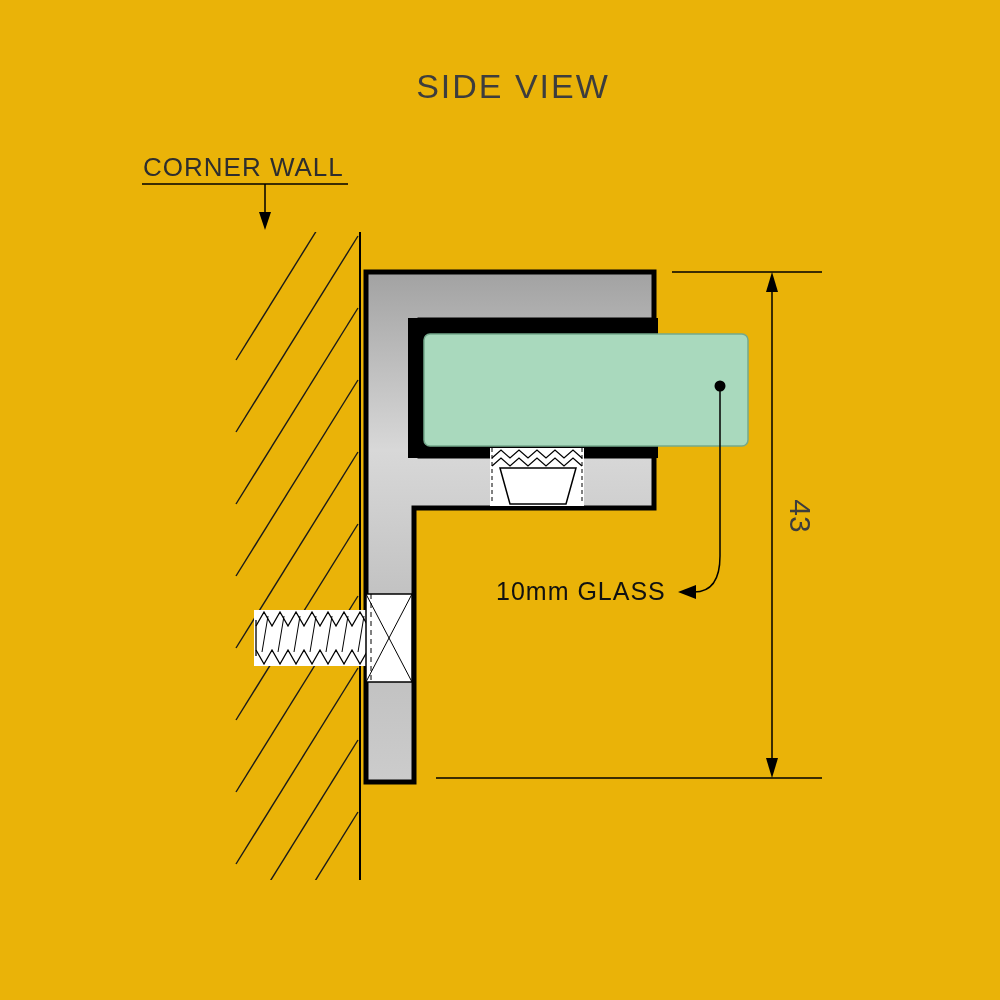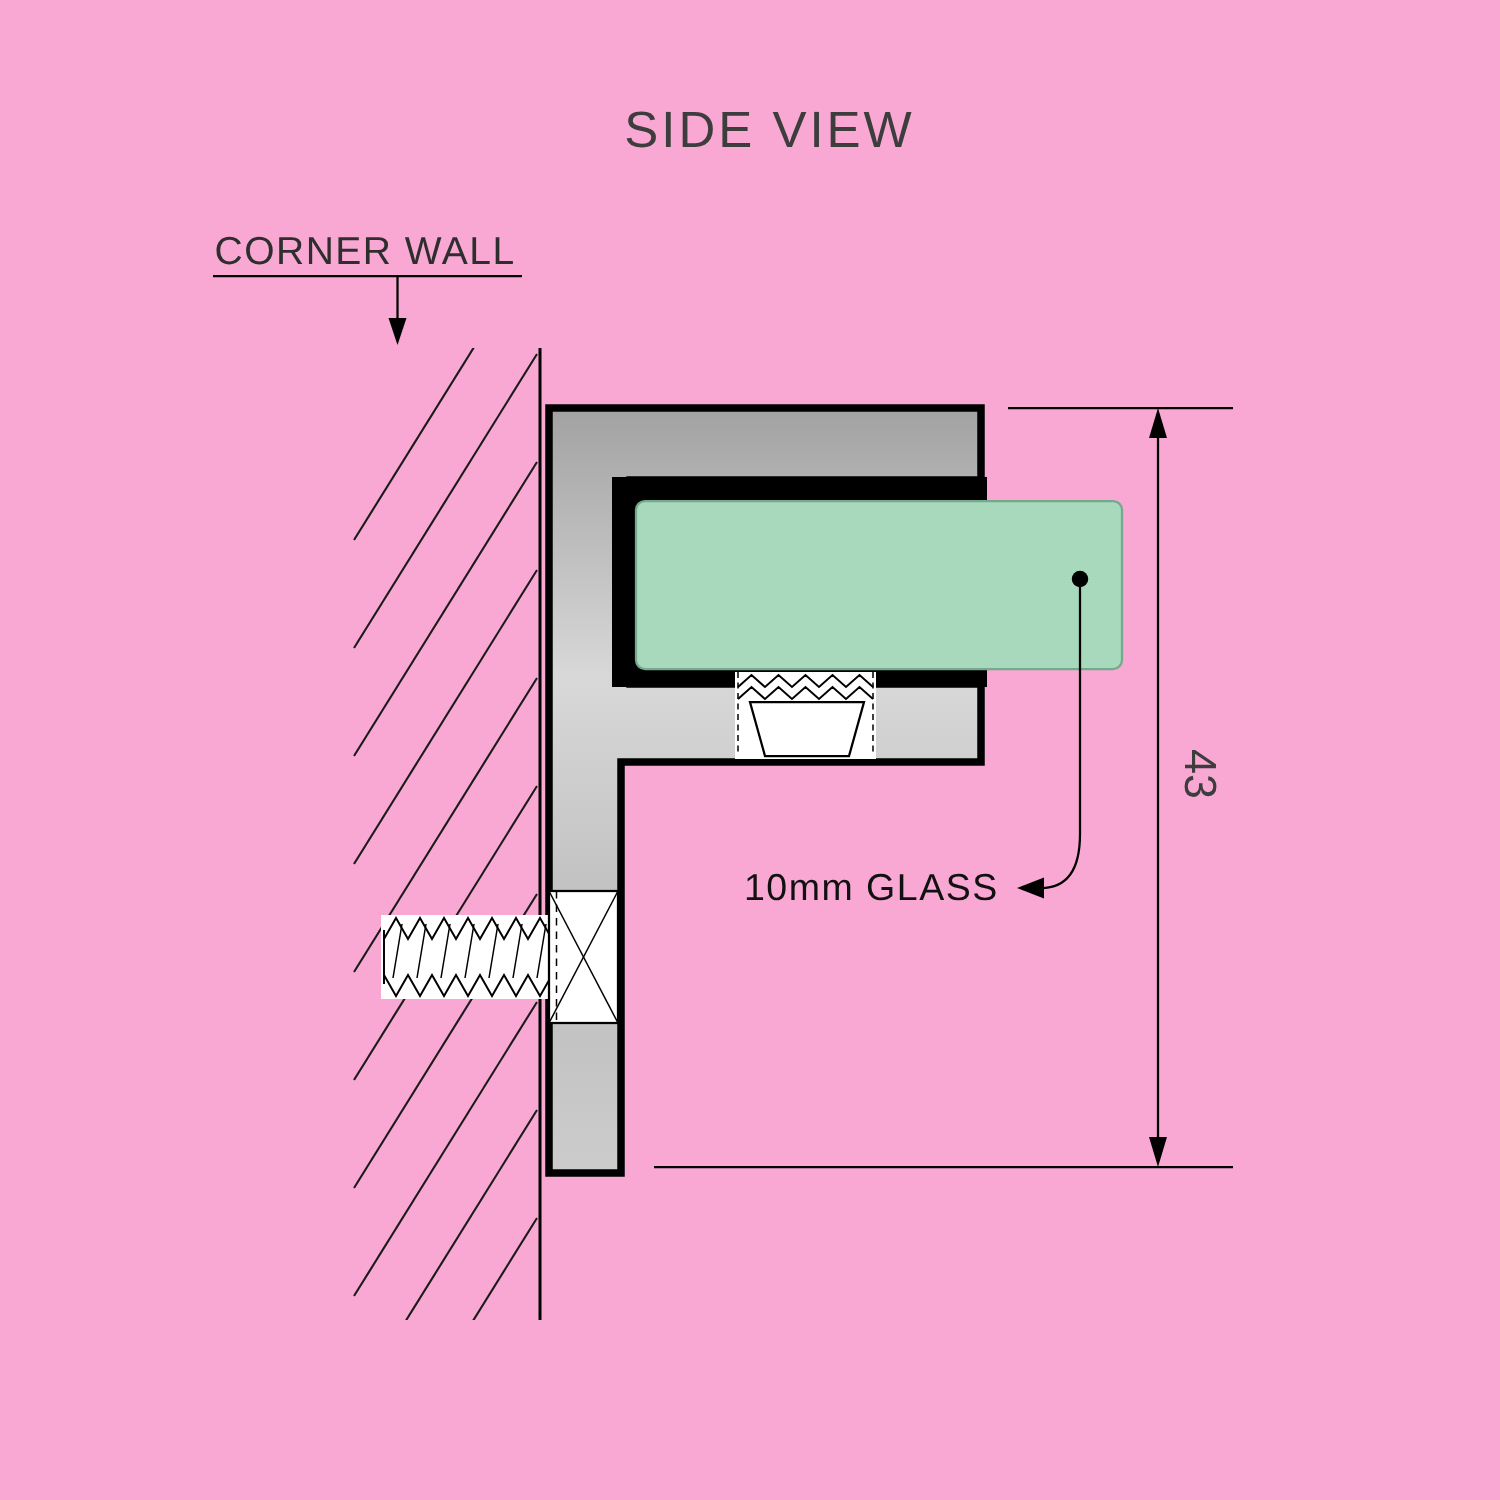--- a/index.html
+++ b/index.html
@@ -7,21 +7,21 @@
     padding: 0;
     background: #ffffff;
     width: 1000px;
     height: 1000px;
     font-family: "Liberation Sans", sans-serif;
   }
   .page {
     position: relative;
     width: 1000px;
     height: 1000px;
-    background: #f9a8d4;
+    background: #eab308;
     overflow: hidden;
   }
   svg { display: block; }
   .title-text {
     font-size: 34px;
     letter-spacing: 2px;
     fill: #3d3d3d;
   }
   .label-text {
     font-size: 26px;

